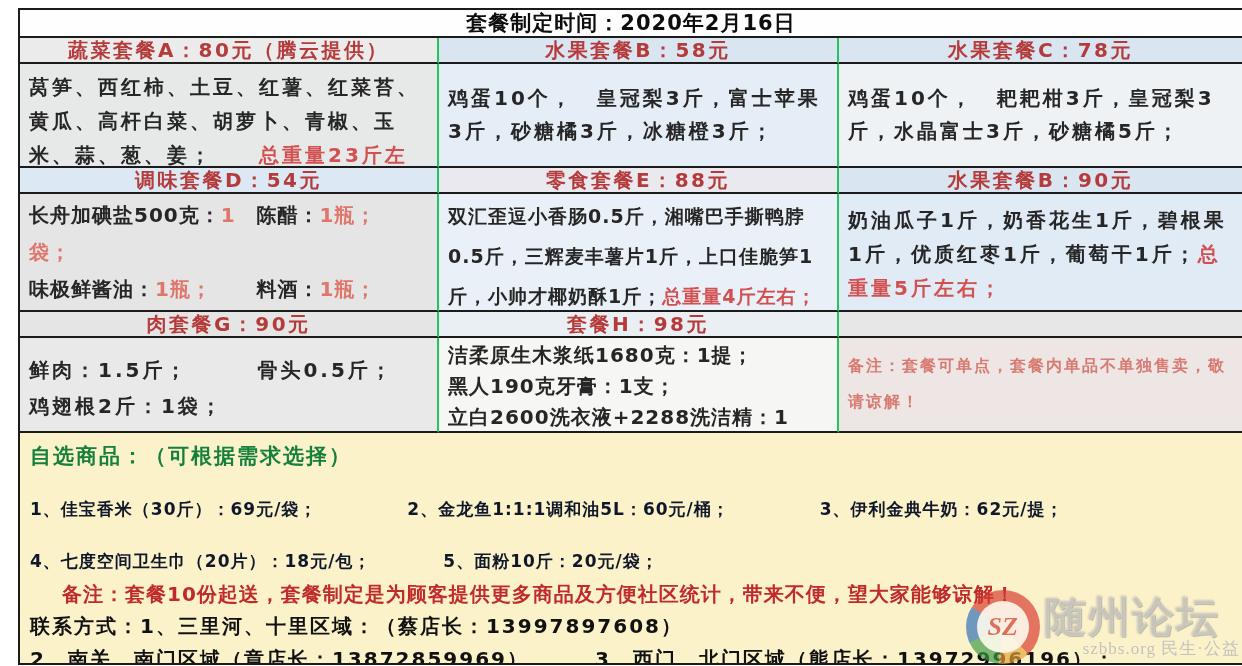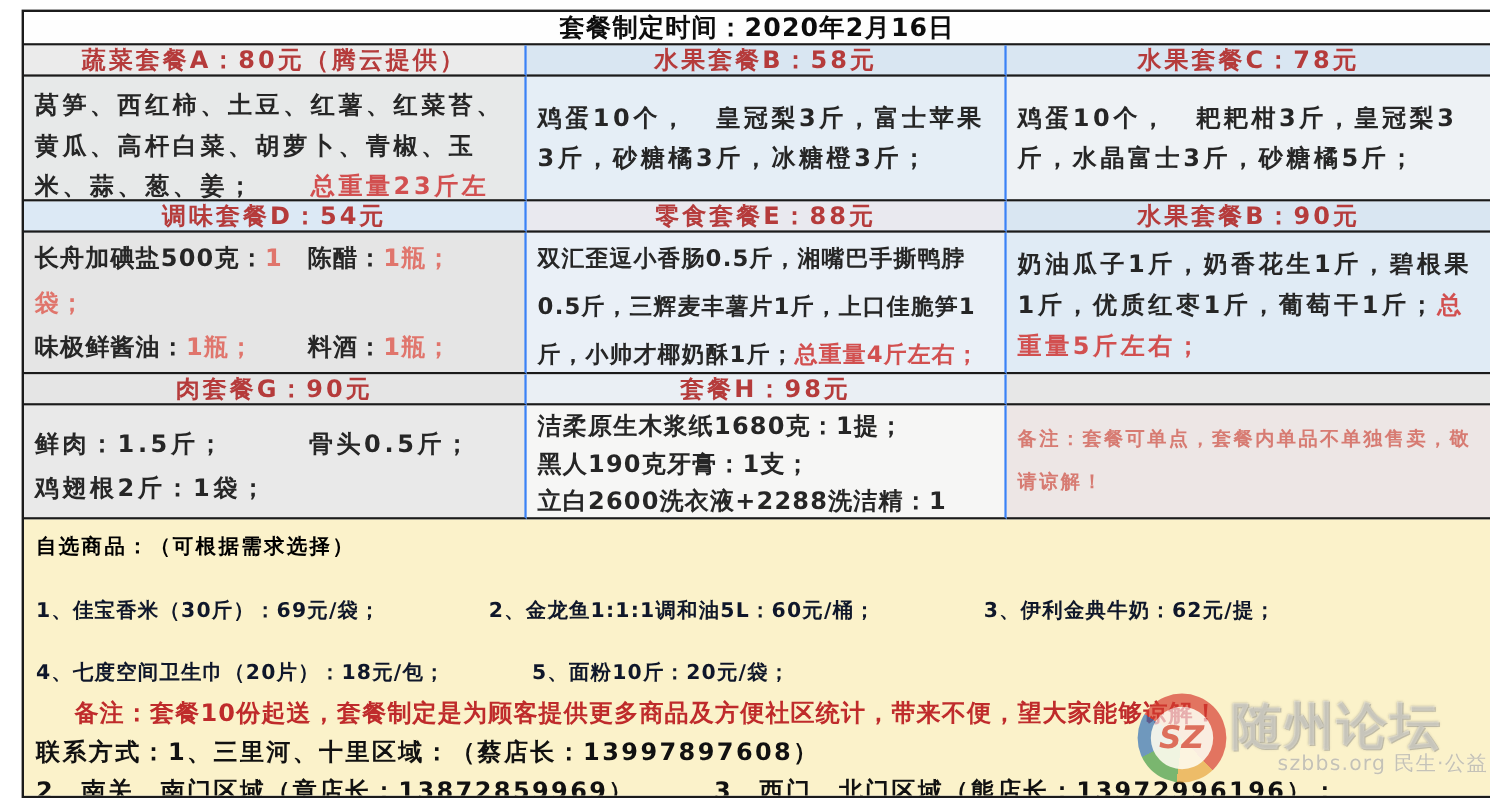--- a/index.html
+++ b/index.html
@@ -8,21 +8,21 @@
     font-family:"DejaVu Sans","Liberation Sans",sans-serif;
   }
   .tbl{
     position:absolute;left:18px;top:8px;width:1226px;
     border:2px solid #1b1b1b;
     display:grid;
     grid-template-columns:419px 400px 403px;
     grid-template-rows:28px 26px 104px 26px 118px 26px 95px 230px;
     background:#fff;
   }
-  .cell{border-right:2px solid #3b82f6;border-bottom:2px solid #1b1b1b;box-sizing:border-box;overflow:hidden;}
+  .cell{border-right:2px solid #22c55e;border-bottom:2px solid #1b1b1b;box-sizing:border-box;overflow:hidden;}
   .lc{border-right:none;}
   .span3{grid-column:1 / span 3;}
   .title{
     display:flex;align-items:center;justify-content:center;
     font-size:21px;font-weight:bold;color:#0d0d0d;letter-spacing:1px;background:#fefefe;
   }
   .hdr{
     display:flex;align-items:center;justify-content:center;
     font-size:20px;font-weight:bold;color:#b53b3b;letter-spacing:2.5px;
   }
@@ -49,28 +49,28 @@
   .f-body{font-size:20px;line-height:34px;padding-top:9px;}
   .g-body{font-size:20px;line-height:36px;padding-top:14px;}
   .h-body{font-size:20px;line-height:31px;padding-top:2px;}
   .n-body{font-size:16px;line-height:36px;padding-top:10px;color:#d77b72;letter-spacing:2px;font-weight:bold;}
   
   .bottom{
     grid-column:1 / span 3;border-bottom:none;background:#fbf2ca;
     padding:7px 10px 0 10px;box-sizing:border-box;
   }
   .bline{margin:0;line-height:32.6px;white-space:nowrap;}
-  .opt-head{color:#000000;font-weight:bold;font-size:17px;letter-spacing:2px;}
+  .opt-head{color:#15803d;font-weight:bold;font-size:21px;letter-spacing:2px;}
   .opt-line{color:#0f172a;font-weight:bold;font-size:17px;letter-spacing:1px;margin-top:20px;}
   .opt-note{color:#bf2b2b;font-weight:bold;font-size:20px;letter-spacing:1px;margin-left:32px;}
   .contact{color:#111111;font-weight:bold;font-size:20px;letter-spacing:2px;}
   
   .watermark{
-    position:absolute;right:2px;bottom:14px;display:flex;align-items:center;
-    pointer-events:none;opacity:0.8;
+    position:absolute;right:2px;bottom:2px;display:flex;align-items:center;
+    pointer-events:none;opacity:0.8;font-family:Liberation Serif, serif;
   }
   .wm-logo{
     width:74px;height:74px;border-radius:50%;flex:0 0 auto;
     background:conic-gradient(#d63a2f 0 38%,#e7a33b 38% 52%,#3f9b45 52% 68%,#2e6fb8 68% 84%,#d63a2f 84% 100%);
     display:flex;align-items:center;justify-content:center;opacity:.85;
   }
   .wm-logo span{
     width:52px;height:52px;border-radius:50%;background:rgba(255,255,255,.9);
     color:#cf3327;font-weight:bold;font-style:italic;font-size:26px;
     display:flex;align-items:center;justify-content:center;

